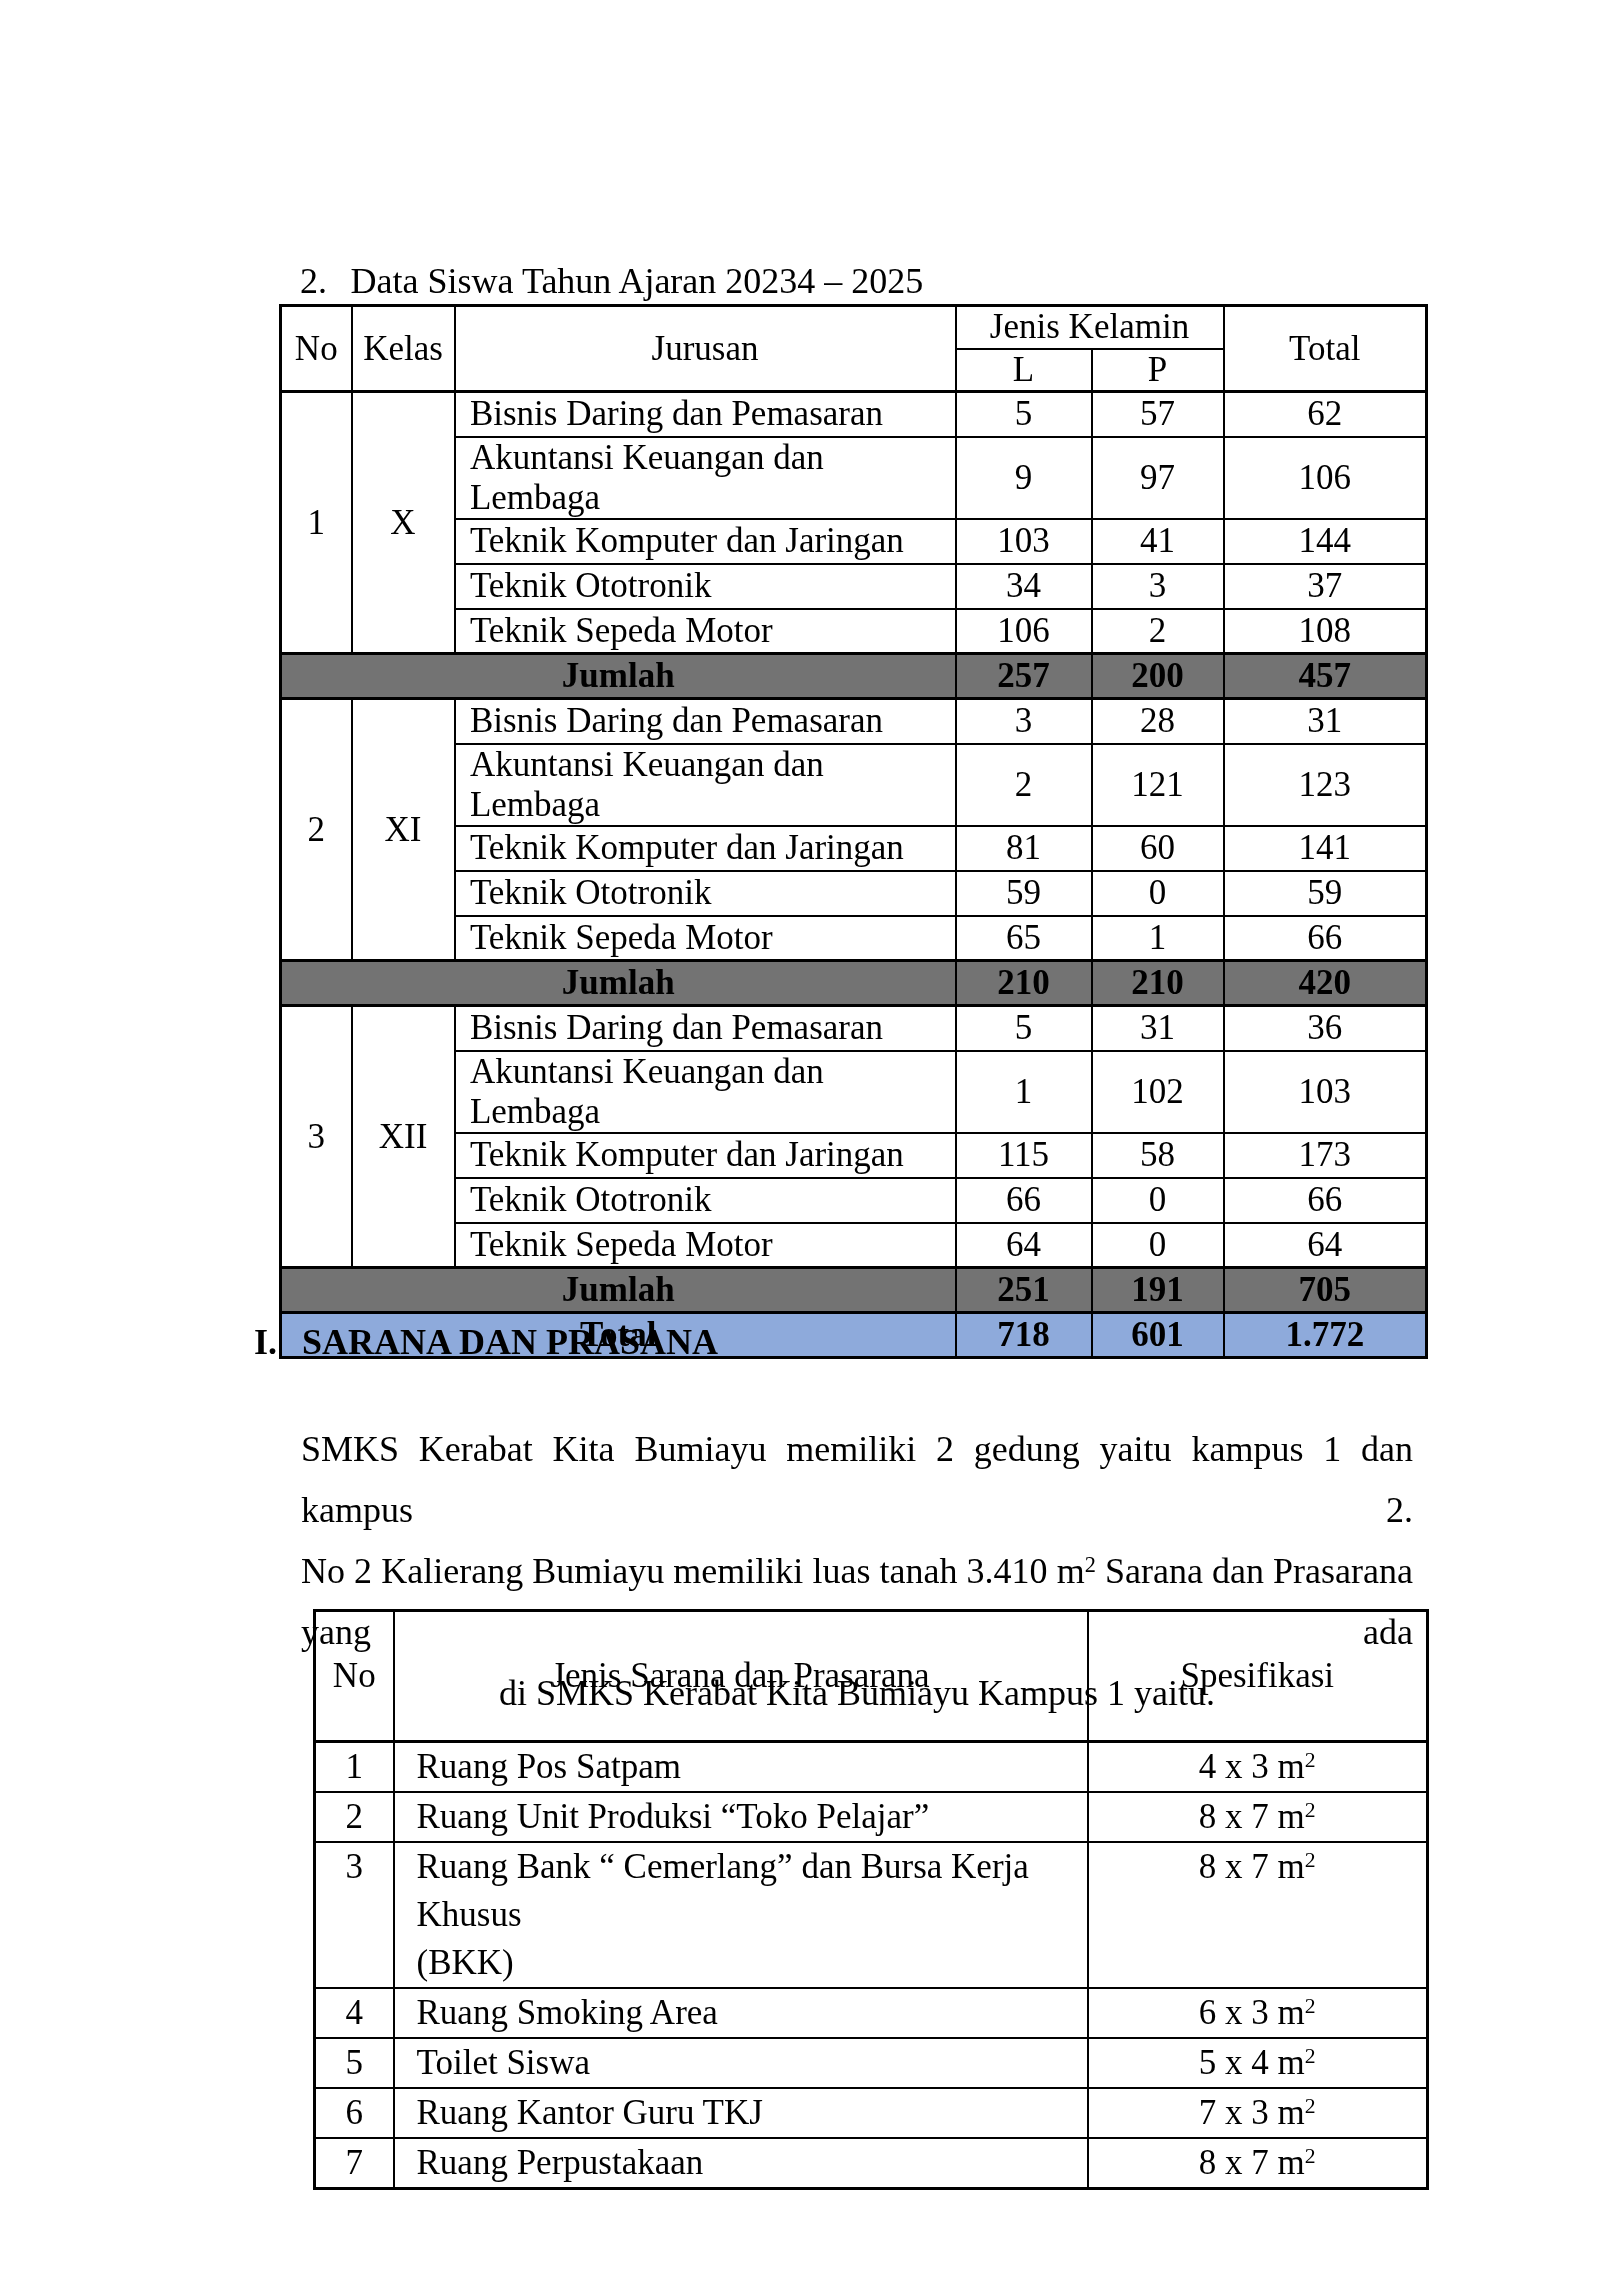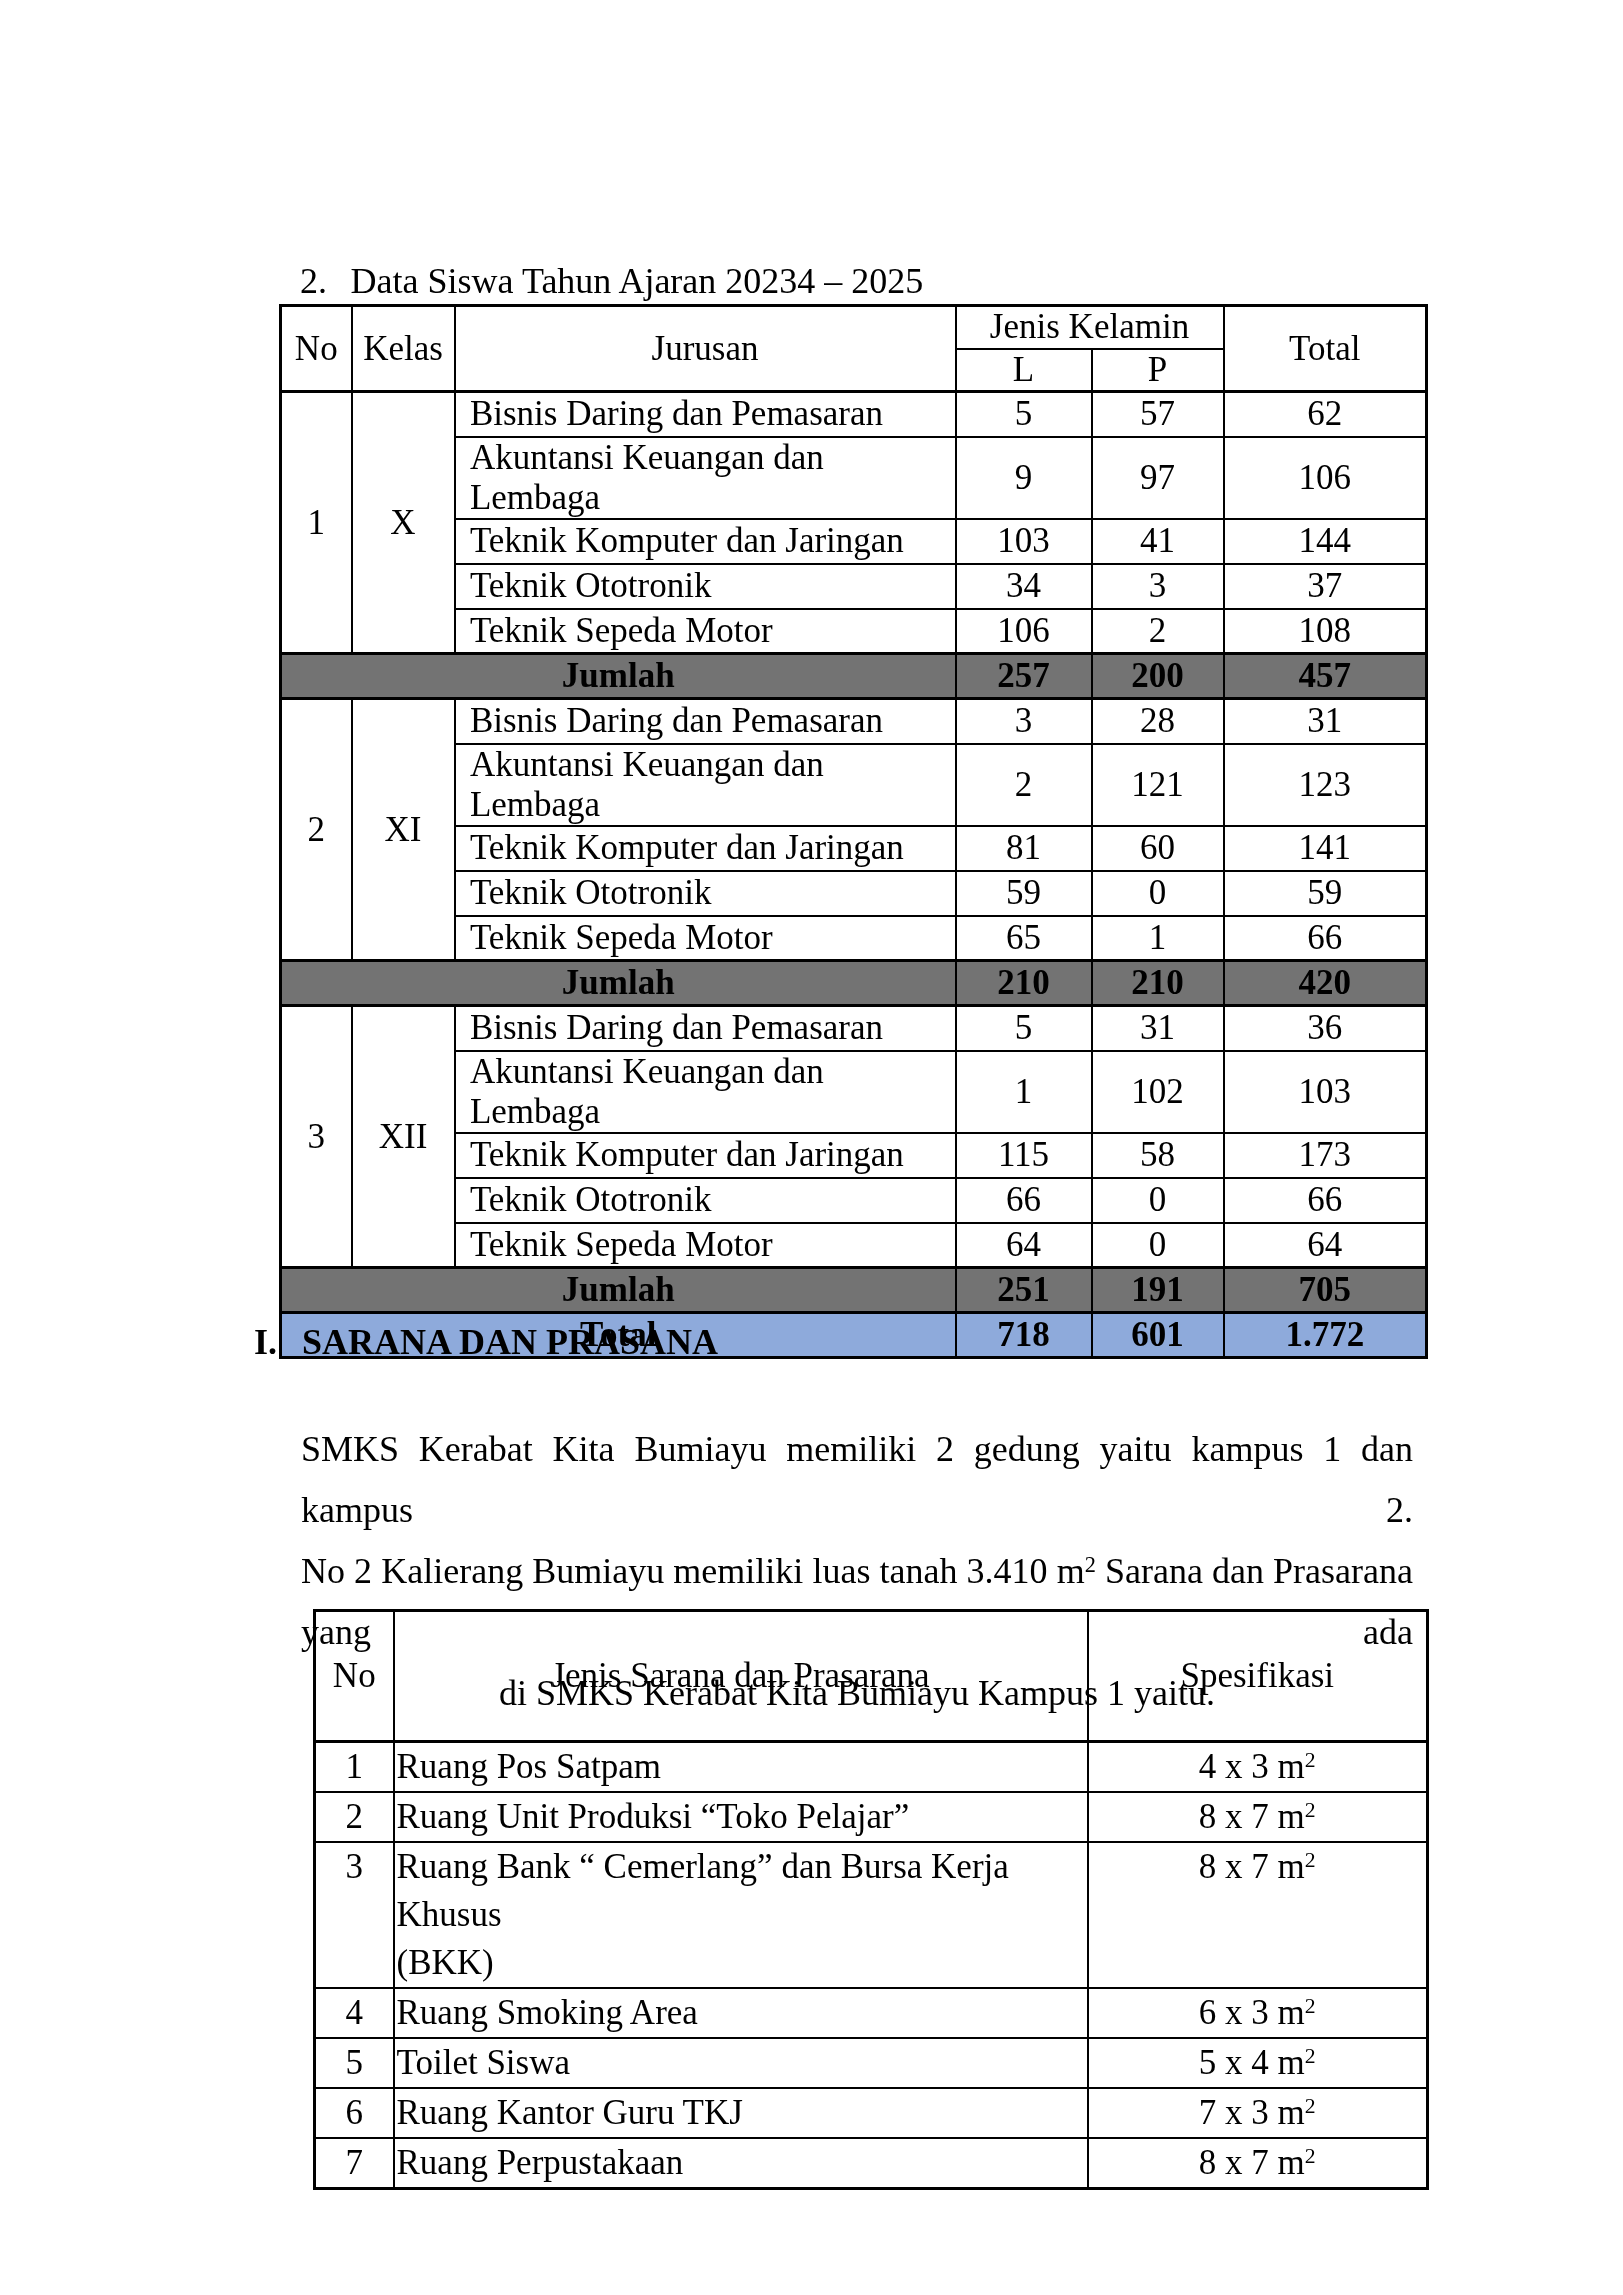--- a/index.html
+++ b/index.html
@@ -73,21 +73,21 @@
     position: relative; top: -0.5em;
     line-height: 0;
   }
 
   
   .facilities { top: 1609px; left: 313px; width: 1113px; }
   .facilities thead th { height: 131px; border-bottom: 3.9px solid #000; }
   .facilities tbody td {
     height: 48px; line-height: 48px; vertical-align: top;
   }
-  .facilities td.f-jenis { text-align: left; padding-left: 2px; }
+  .facilities td.f-jenis { text-align: left; padding-left: 22px; }
 </style>
 </head>
 <body>
 
 <div class="abs doc-title">
   <span>2.</span>
   <span>Data Siswa Tahun Ajaran 20234 – 2025</span>
 </div>
 
 <table class="students">

